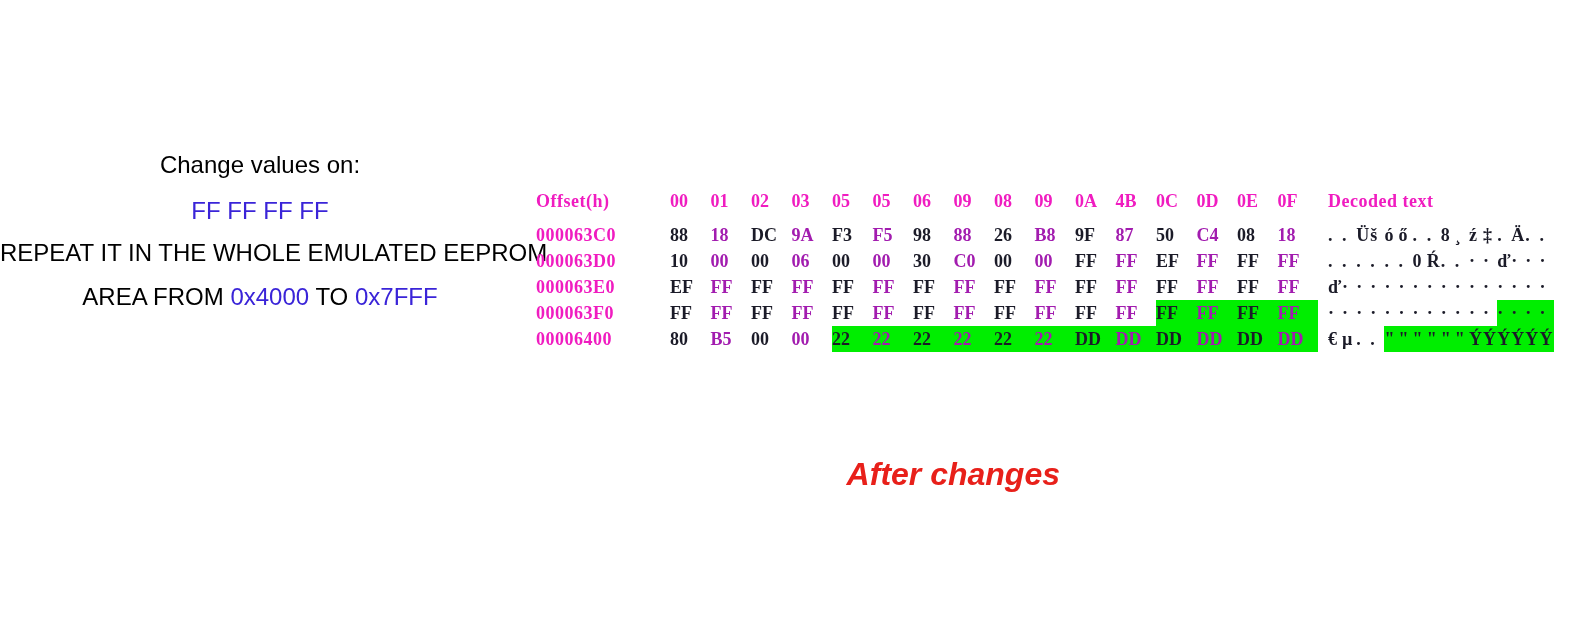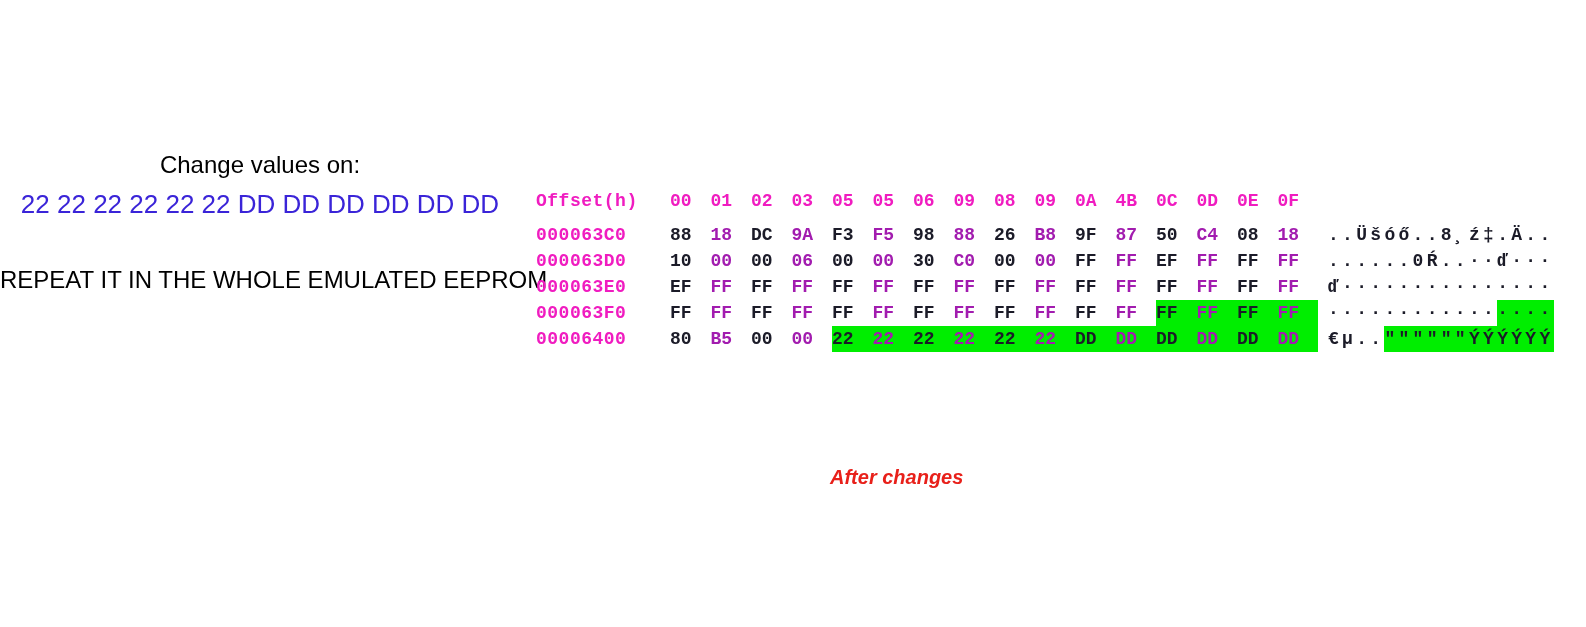--- a/index.html
+++ b/index.html
@@ -23,21 +23,21 @@
     width: 520px;
     text-align: center;
   }
   .note-line {
     line-height: 1.25;
     white-space: nowrap;
   }
   #note-change-values {
     font-size: 24px;
     color: #000000;
-    margin-bottom: 8px;
+    margin-bottom: 16px;
   }
   #note-ff-row {
     font-size: 24px;
     color: #3a24d8;
     margin-bottom: 12px;
   }
   #note-2222-row {
     font-size: 26px;
     color: #3a24d8;
     letter-spacing: 0px;
@@ -53,37 +53,37 @@
     color: #000000;
   }
   .hex-addr {
     color: #3a24d8;
   }
 
   
   #after-changes {
     position: absolute;
     left: 830px;
-    top: 466px;
+    top: 456px;
     width: 230px;
-    text-align: left;
+    text-align: right;
     font-family: "Liberation Sans", sans-serif;
-    font-size: 20px;
+    font-size: 32px;
     font-style: italic;
     font-weight: bold;
     color: #e8201a;
     white-space: nowrap;
   }
 
   
   #hex-pane {
     position: absolute;
     left: 536px;
     top: 188px;
-    font-family: Liberation Mono, monospace;
+    font-family: Liberation Serif, serif;
     font-size: 18px;
     font-weight: bold;
     line-height: 26px;
     white-space: nowrap;
     -webkit-font-smoothing: none;
   }
   .hex-row {
     height: 26px;
     display: flex;
     align-items: stretch;
@@ -132,22 +132,25 @@
   }
   .hl {
     background: #00ee00;
   }
 </style>
 </head>
 <body>
 
 <div id="left-notes">
   <div class="note-line" id="note-change-values">Change values on:</div>
-  <div class="note-line" id="note-2222-row">22 22 22 22 22 22 DD DD DD DD DD DD</div>
+  <div class="note-line" id="note-ff-row">FF FF FF FF</div>
   <div class="note-line" id="note-repeat-line1">REPEAT IT IN THE WHOLE EMULATED EEPROM</div>
+  <div class="note-line" id="note-repeat-line2">
+    <span>AREA FROM </span><span class="hex-addr">0x4000</span><span> TO </span><span class="hex-addr">0x7FFF</span>
+  </div>
 </div>
 
 <div id="after-changes">After changes</div>
 
 <div id="hex-pane">
   <div class="hex-row" id="hex-header-row">
     <div class="col-offset">Offset(h)</div>
     <div class="col-bytes" id="header-bytes">
         <span class="byte byte-head">00</span>
         <span class="byte byte-head">01</span>
@@ -159,20 +162,21 @@
         <span class="byte byte-head">09</span>
         <span class="byte byte-head">08</span>
         <span class="byte byte-head">09</span>
         <span class="byte byte-head">0A</span>
         <span class="byte byte-head">4B</span>
         <span class="byte byte-head">0C</span>
         <span class="byte byte-head">0D</span>
         <span class="byte byte-head">0E</span>
         <span class="byte byte-head">0F</span>
       </div>
+    <div class="col-text header">Decoded text</div>
   </div>
   <div id="hex-rows">
       <div class="hex-row">
         <div class="col-offset">000063C0</div>
         <div class="col-bytes">
           <span class="byte byte-dark">88</span>
           <span class="byte byte-light">18</span>
           <span class="byte byte-dark">DC</span>
           <span class="byte byte-light">9A</span>
           <span class="byte byte-dark">F3</span>

